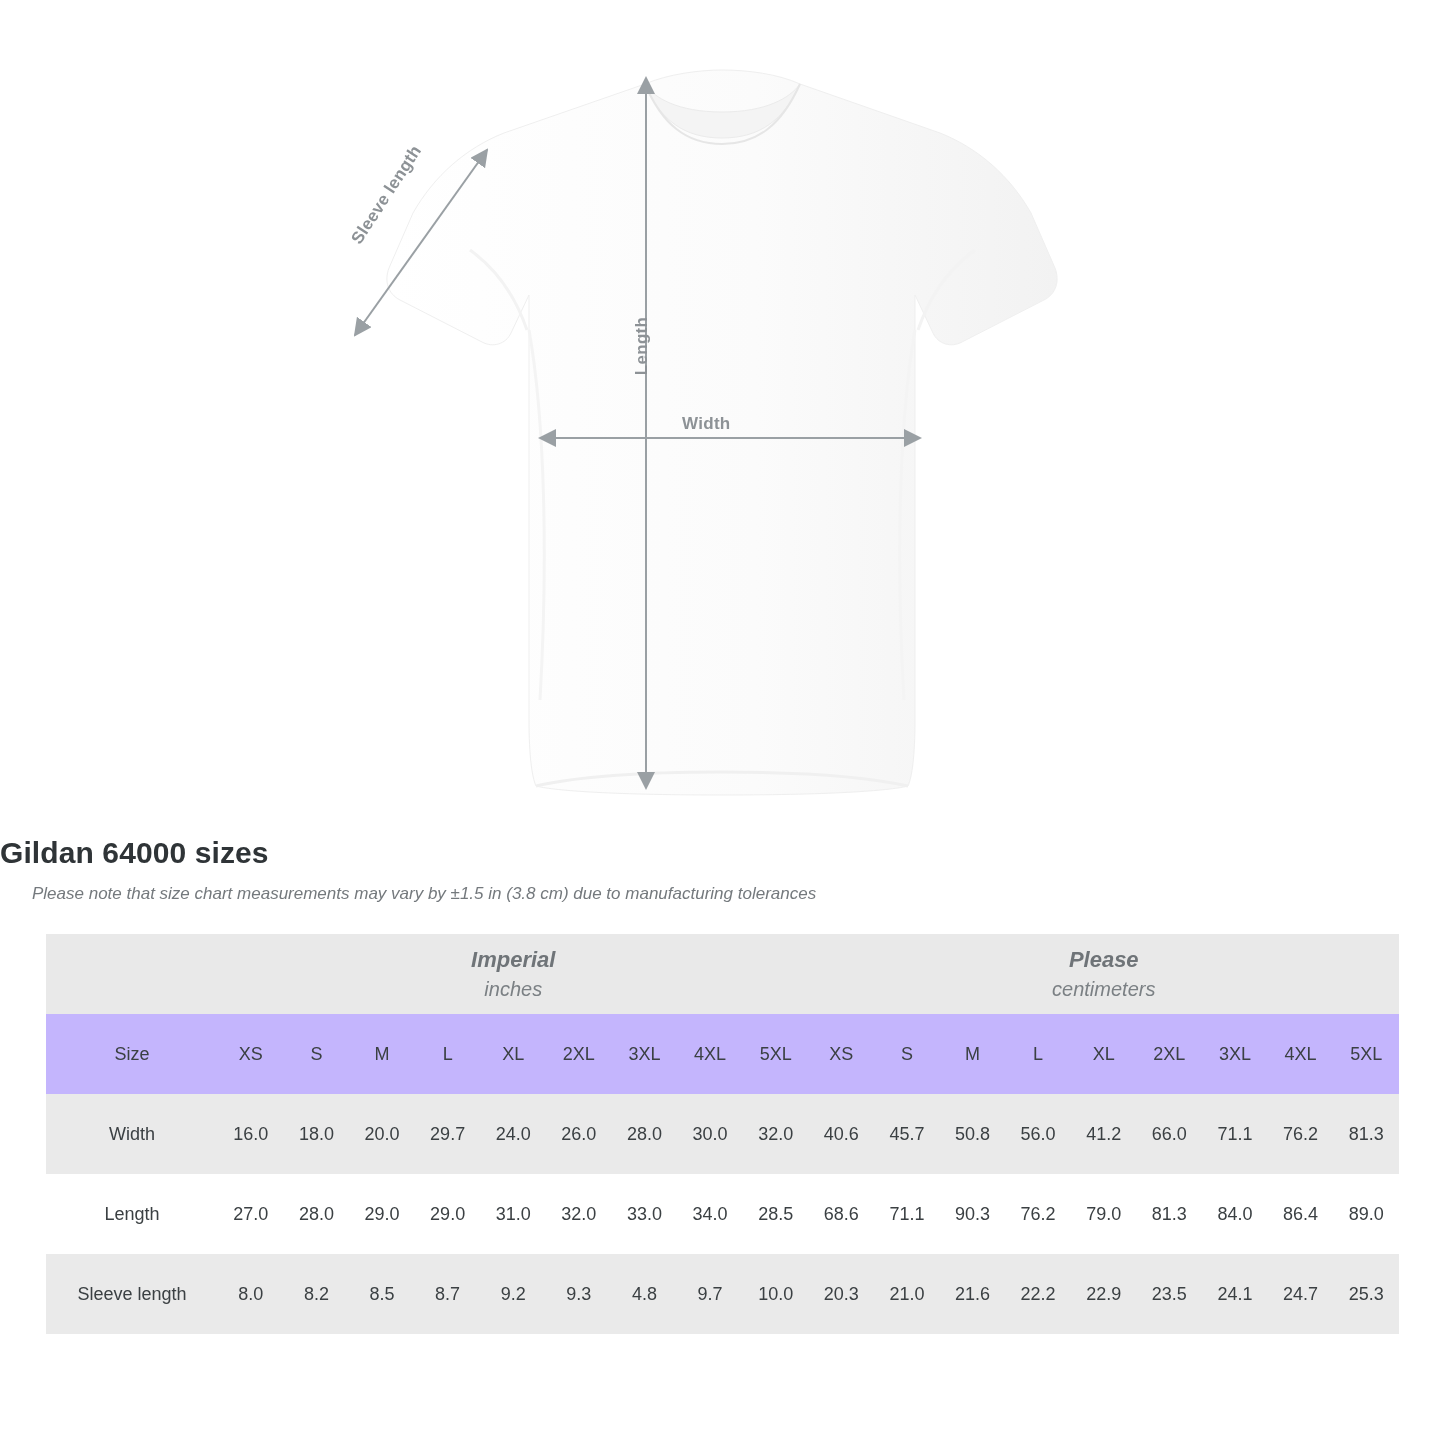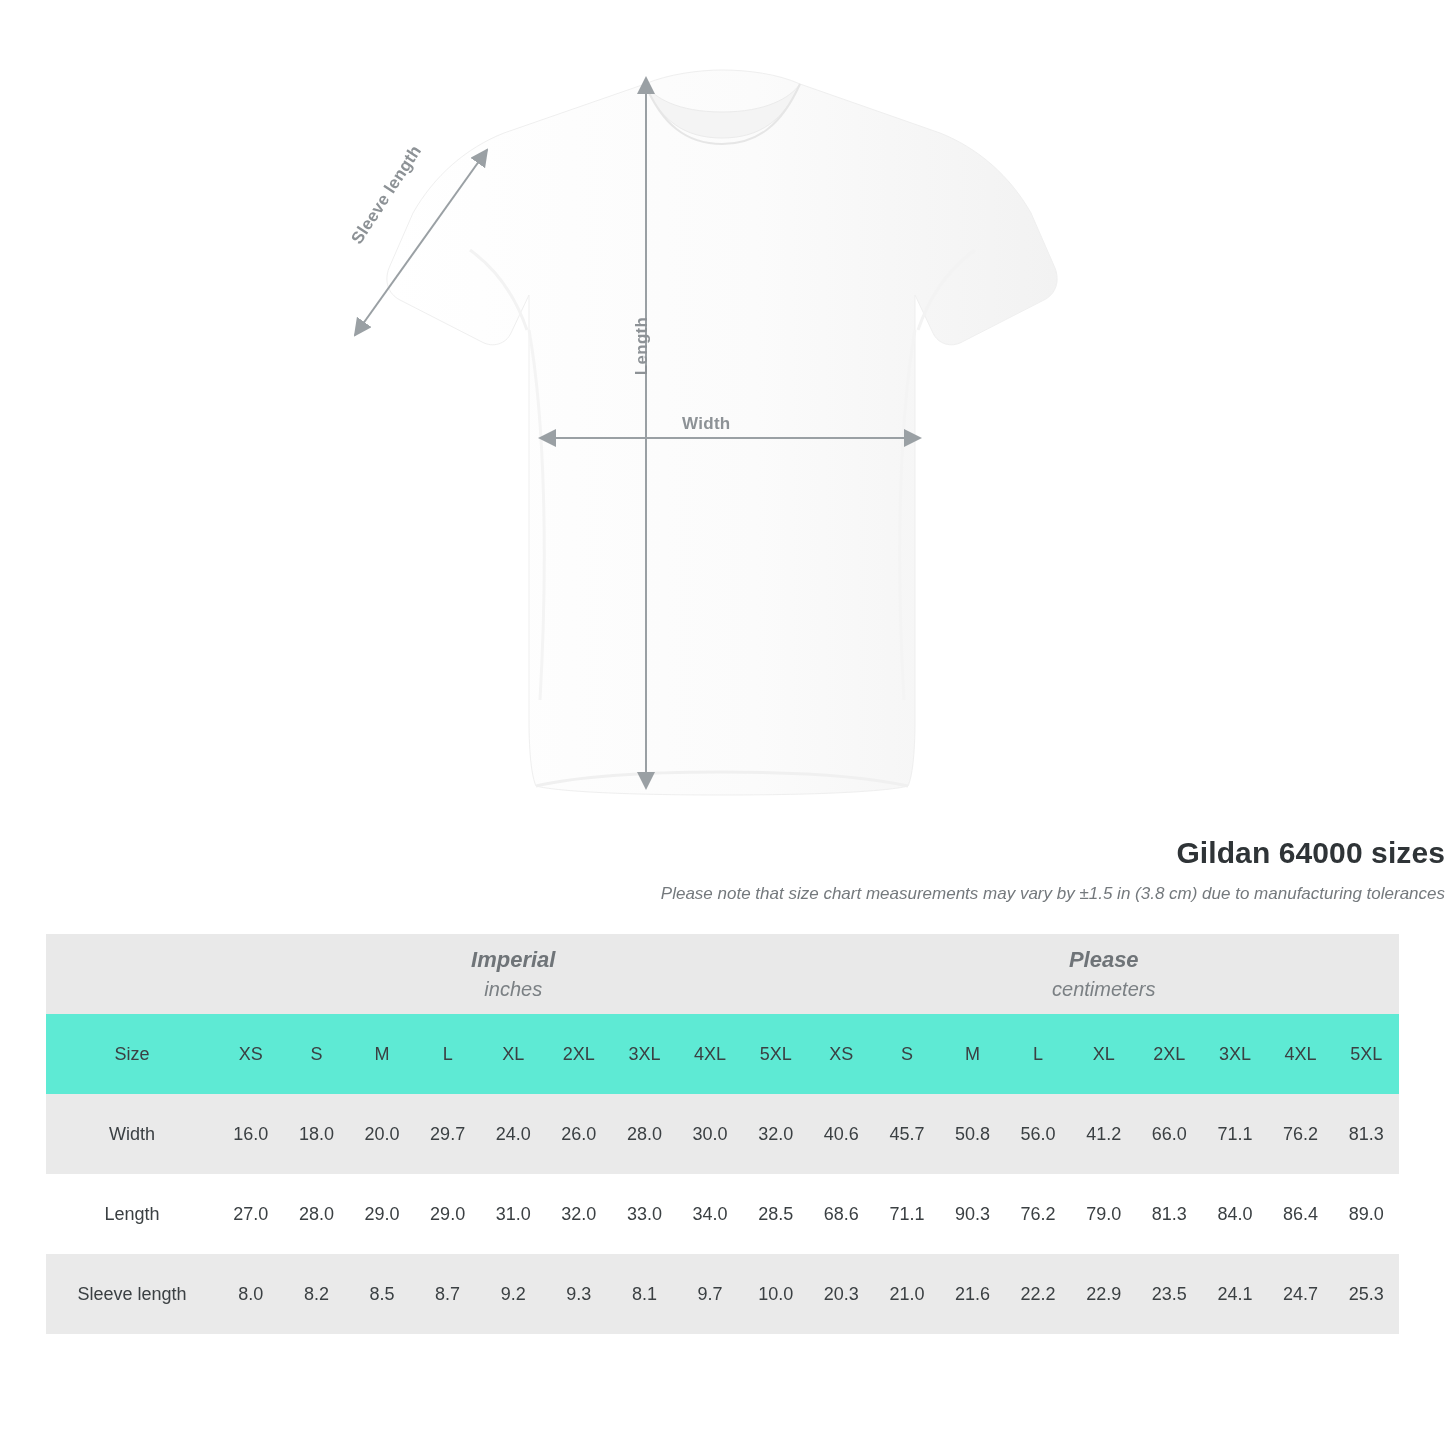--- a/index.html
+++ b/index.html
@@ -47,36 +47,37 @@
     transform: rotate(-90deg);
     transform-origin: center center;
   }
   .label-width {
     left: 682px;
     top: 414px;
   }
 
   
   .title-block {
-    text-align: right;
+    text-align: left;
     margin-top: 6px;
   }
   .chart-title {
     font-size: 30px;
     font-weight: bold;
     color: #2f3437;
     margin: 0;
     letter-spacing: .1px;
   }
   .chart-note {
     font-size: 17px;
     font-style: italic;
     color: #717madeup;
     color: #74797d;
     margin-top: 14px;
+    padding-left: 32px;
   }
 
   
   .table-wrap {
     margin: 30px 46px 0 46px;
   }
   table.size-table {
     border-collapse: collapse;
     width: 100%;
     table-layout: fixed;
@@ -103,21 +104,21 @@
     color: #6f7478;
     line-height: 1.15;
   }
   .unit-head .unit-sub {
     font-size: 20px;
     font-style: italic;
     color: #7b8084;
     margin-top: 6px;
   }
   .row-head {
-    background: #5eead4;
+    background: #c4b5fd;
   }
   .row-shade td {
     background: #eaeaea;
   }
   .row-plain td {
     background: #ffffff;
   }
   .rowlabel {
     font-weight: bold;
     font-size: 19px;
@@ -293,21 +294,21 @@
         <td>89.0</td>
       </tr>
       <tr class="row-shade">
         <td class="rowlabel">Sleeve length</td>
         <td>8.0</td>
         <td>8.2</td>
         <td>8.5</td>
         <td>8.7</td>
         <td>9.2</td>
         <td>9.3</td>
-        <td>8.1</td>
+        <td>4.8</td>
         <td>9.7</td>
         <td>10.0</td>
         <td>20.3</td>
         <td>21.0</td>
         <td>21.6</td>
         <td>22.2</td>
         <td>22.9</td>
         <td>23.5</td>
         <td>24.1</td>
         <td>24.7</td>

